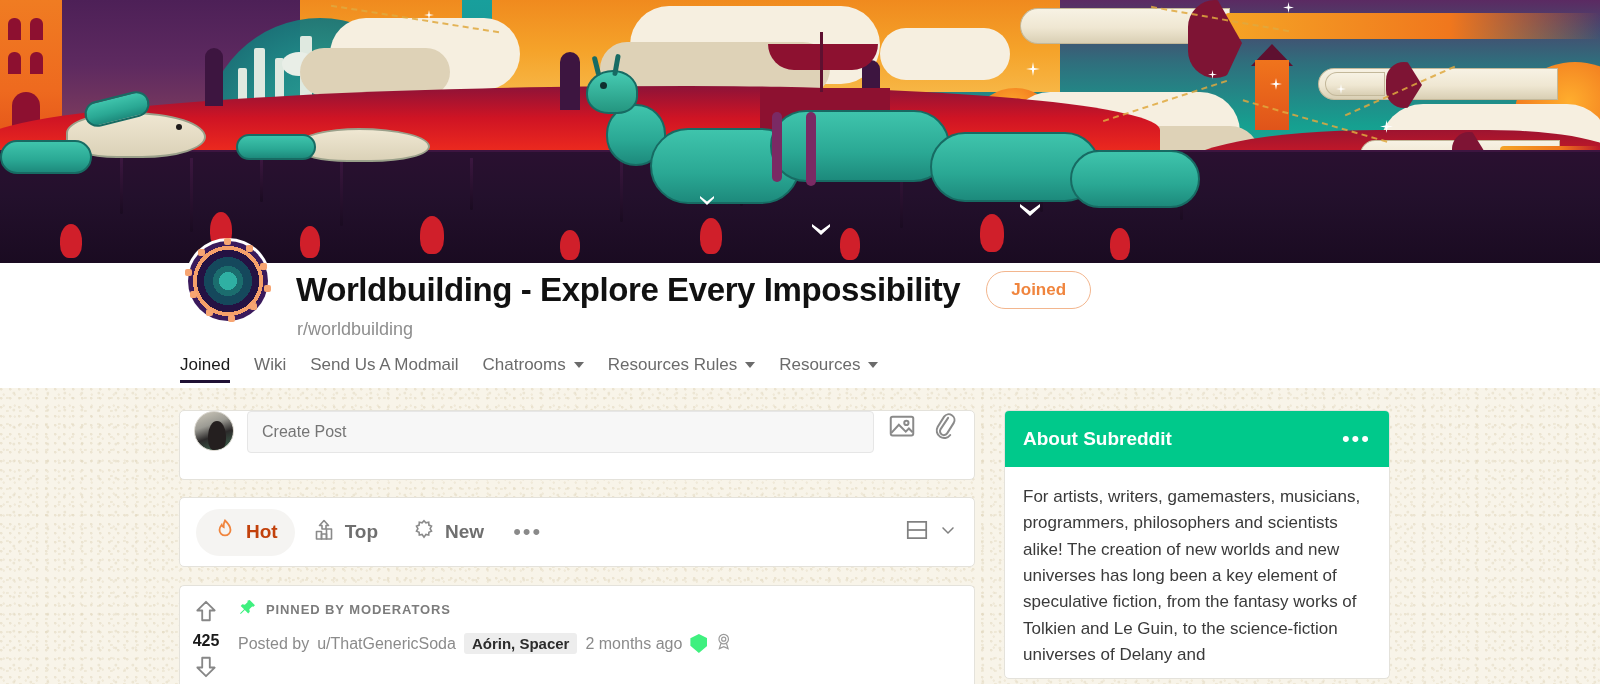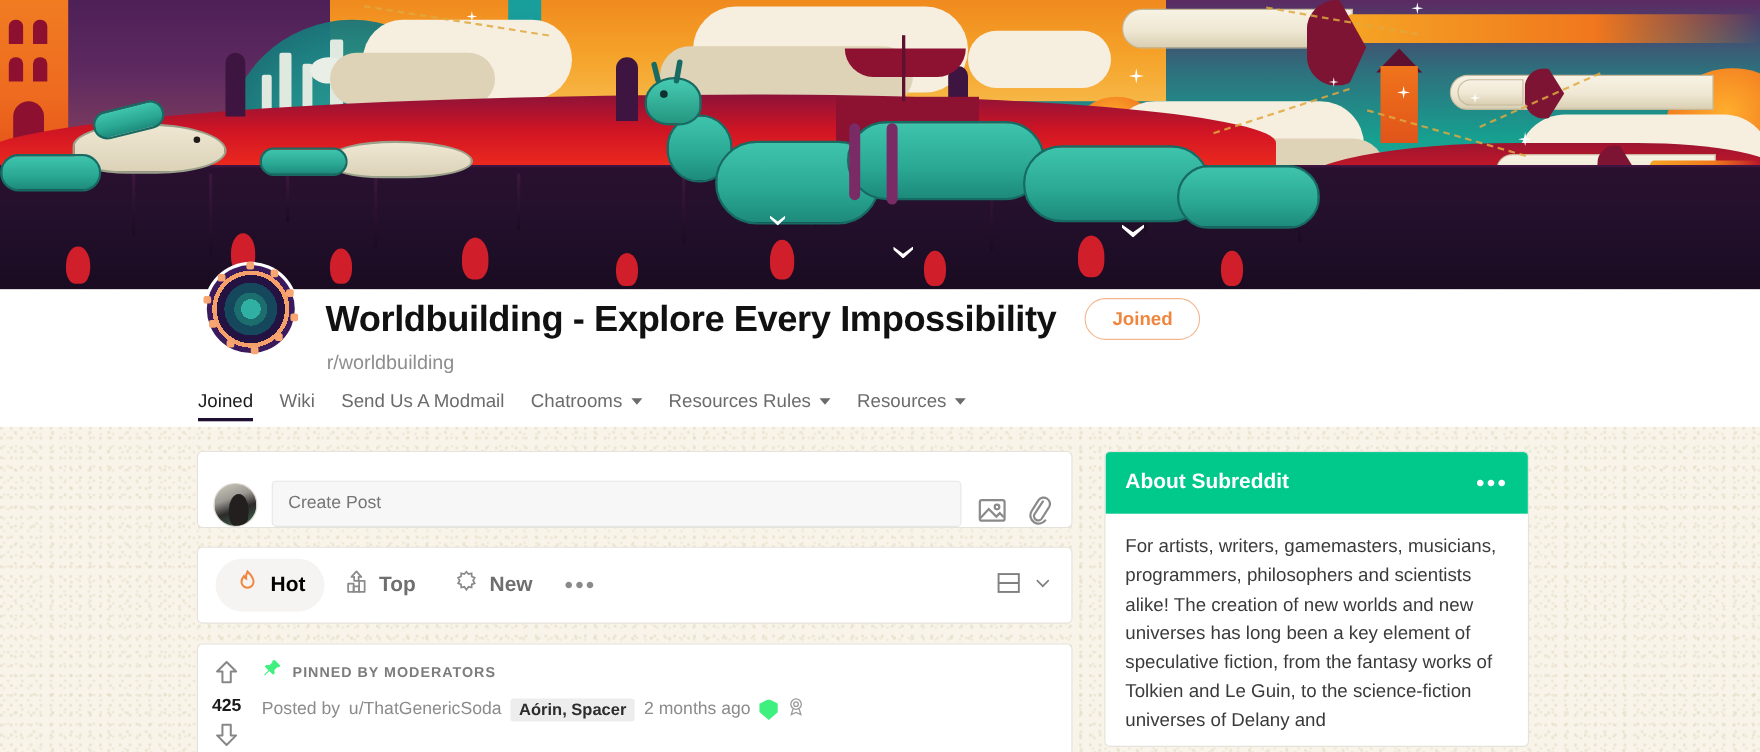--- a/index.html
+++ b/index.html
@@ -225,21 +225,21 @@
   }
   #feed {
     position: absolute; left: 179px; top: 22px; width: 796px;
   }
   .card {
     background: #ffffff; border: 1px solid #e4e2db; border-radius: 5px;
   }
 
   
   #create-post {
-    height: 70px; display: flex; align-items: flex-end; padding: 0 14px; gap: 13px;
+    height: 70px; display: flex; align-items: flex-start; padding: 0 14px; gap: 13px;
   }
   #cp-avatar {
     width: 40px; height: 40px; border-radius: 50%;
     background: linear-gradient(160deg,#cfcabc 0%, #9b9a93 35%, #2c2a2a 60%, #3e6b52 100%);
     border: 1px solid #d9d6ce; flex: 0 0 auto; overflow: hidden; position: relative;
   }
   #cp-avatar::after {
     content:""; position:absolute; left: 13px; top: 9px; width: 18px; height: 30px;
     border-radius: 50% 50% 40% 40%; background: #241f1f;
   }
@@ -254,21 +254,21 @@
   
   #sort-bar {
     margin-top: 17px; height: 70px;
     display: flex; align-items: center; padding: 0 16px;
   }
   .sort-item {
     display: flex; align-items: center; gap: 9px;
     font-size: 19px; font-weight: 700; color: #6f6f6f;
     padding: 9px 17px; border-radius: 999px; cursor: pointer; white-space: nowrap;
   }
-  .sort-item.active { background: #f5f4f2; color: #000000; align-items: center; }
+  .sort-item.active { background: #f5f4f2; color: #c2410c; align-items: center; }
   .sort-dots {
     font-size: 22px; color: #8a8a8a; letter-spacing: 2px;
     padding: 0 12px; cursor: pointer; line-height: 1;
   }
   #view-toggle {
     margin-left: auto; display: flex; align-items: center; gap: 8px;
     cursor: pointer; color: #808080;
   }
 
   

